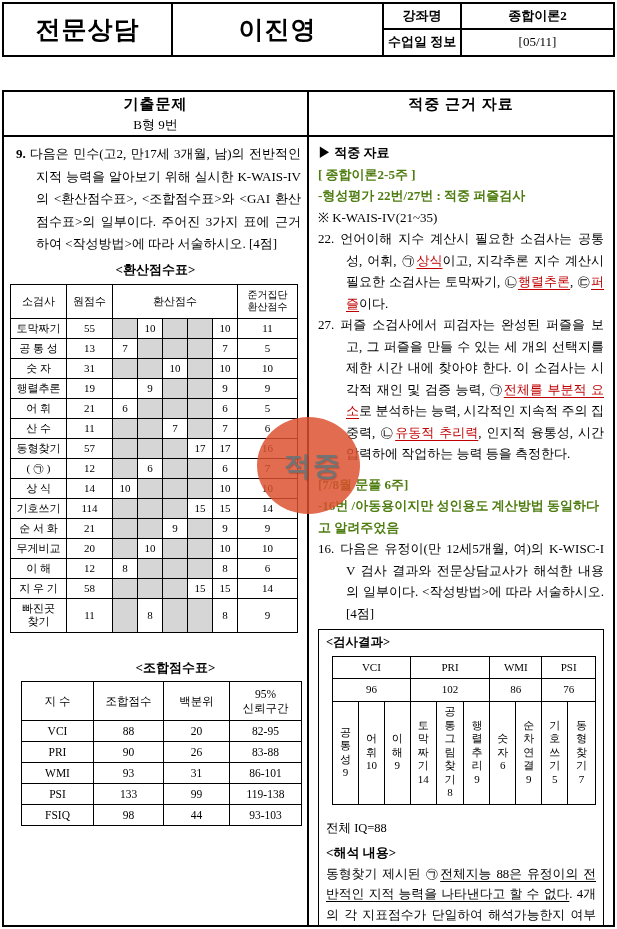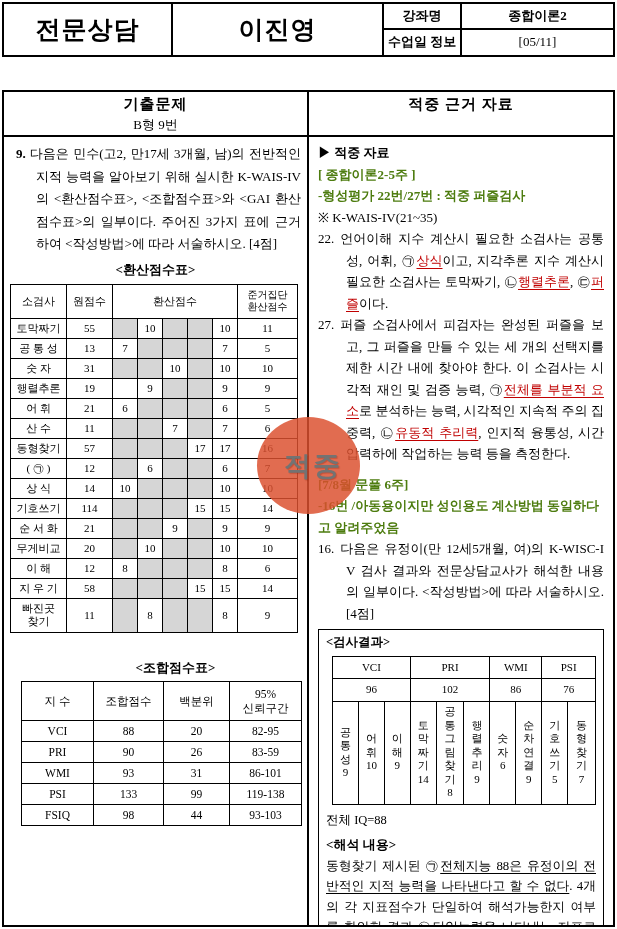--- a/index.html
+++ b/index.html
@@ -55,21 +55,21 @@
   .num{margin-right:6px;}
   .ru{color:#c00000;text-decoration:underline;text-underline-offset:3px;}
   .u{text-decoration:underline;text-underline-offset:3px;}
 
   .resbox{border:1.5px solid #000;margin-top:5px;padding:2px 7px 5px 7px;}
   .rlabel{font-size:12.5px;font-weight:bold;}
   .trez{margin:2px 0 0 6px;table-layout:fixed;font-size:11px;}
   .trez .ih td{height:21px;}
   .trez .sc td{height:21px;}
   .trez .vt td{height:102px;white-space:pre-line;line-height:13.5px;vertical-align:middle;}
-  .iq{font-size:12.5px;margin-top:5px;}
+  .iq{font-size:12.5px;margin-top:13px;}
   .ilabel{font-size:13px;font-weight:bold;margin-top:3px;}
   .interp{font-size:12.8px;line-height:20.5px;text-align:justify;word-break:break-all;}
 
   
   .stamp{position:absolute;left:257px;top:417px;width:103px;height:97px;border-radius:50%;
          background:rgba(219,80,46,0.84);z-index:5;}
   .stamp span{position:absolute;left:27px;top:31px;color:#737373;font-weight:bold;font-size:27px;
               letter-spacing:2px;text-shadow:1px 1px 1px rgba(140,30,10,0.35);}
 </style>
 </head>
@@ -293,21 +293,21 @@
             <tr>
               <td>VCI</td>
               <td>88</td>
               <td>20</td>
               <td>82-95</td>
             </tr>
             <tr>
               <td>PRI</td>
               <td>90</td>
               <td>26</td>
-              <td>83-59</td>
+              <td>83-88</td>
             </tr>
             <tr>
               <td>WMI</td>
               <td>93</td>
               <td>31</td>
               <td>86-101</td>
             </tr>
             <tr>
               <td>PSI</td>
               <td>133</td>

